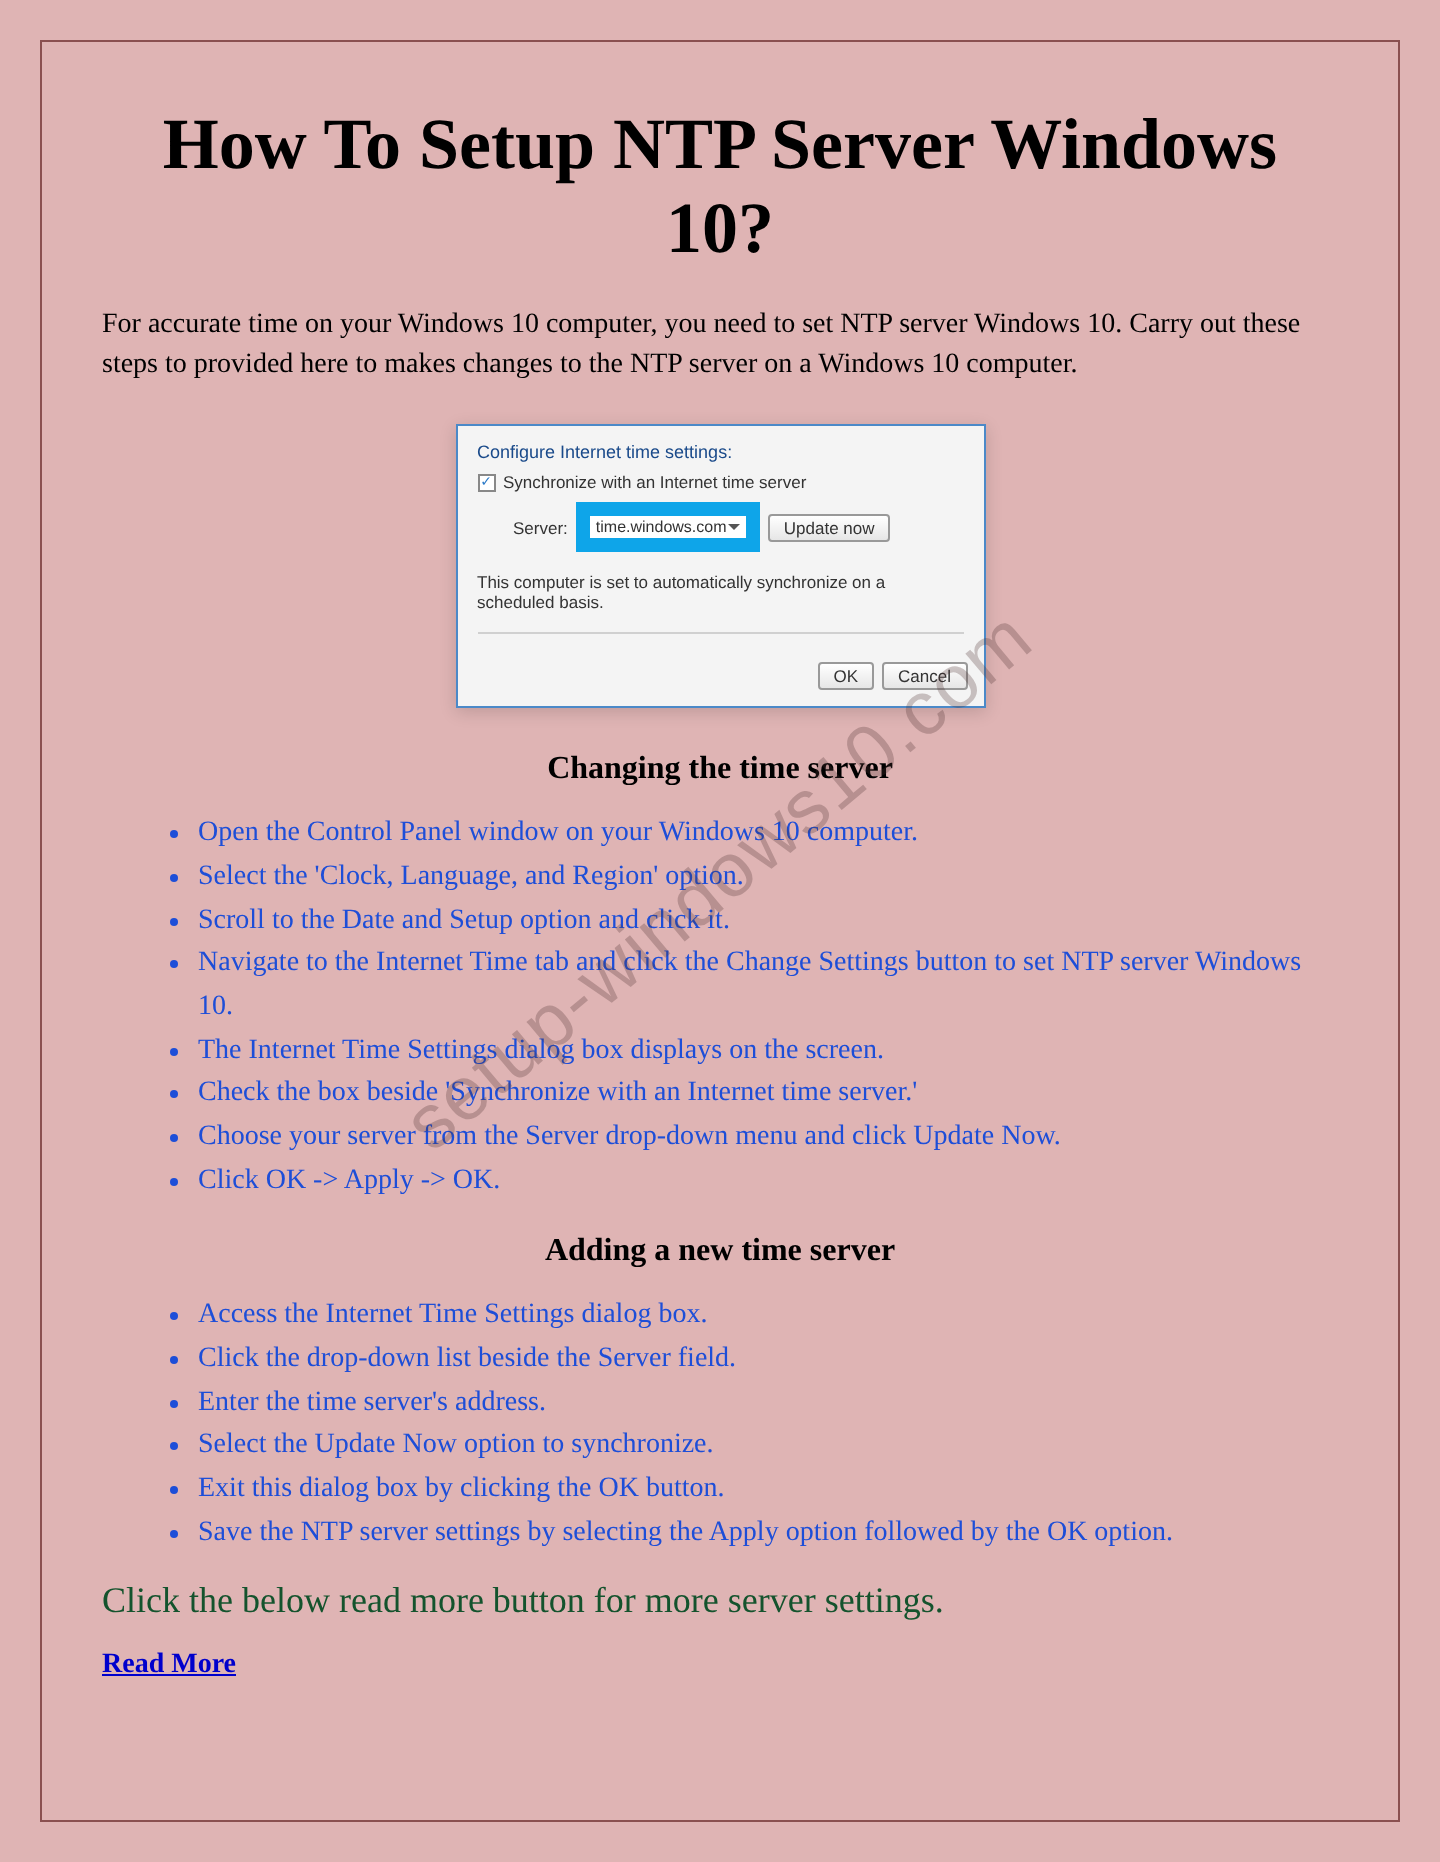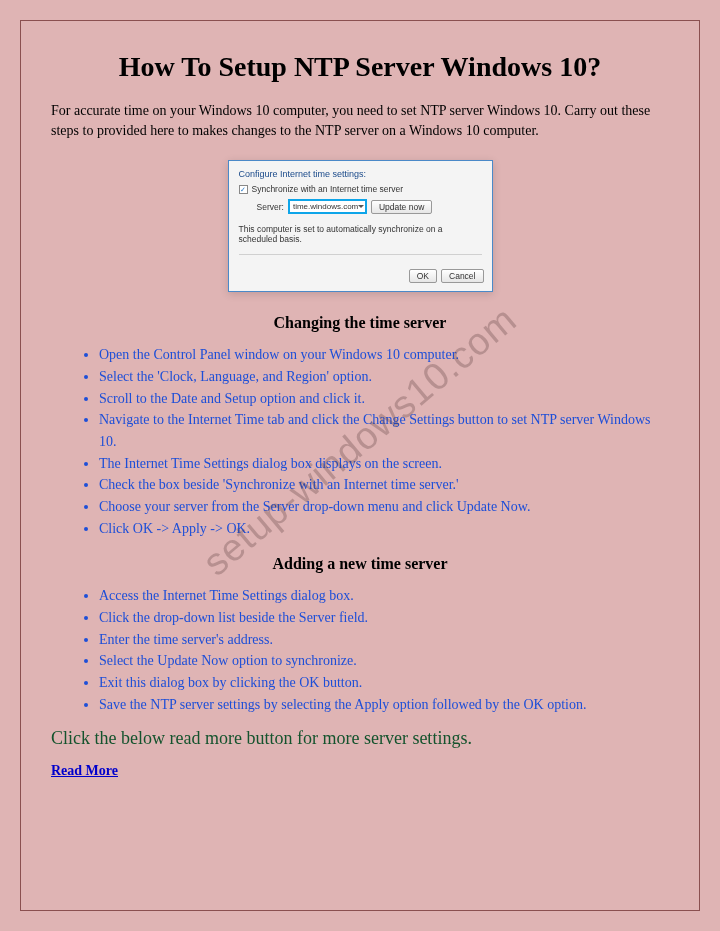--- a/index.html
+++ b/index.html
@@ -13,21 +13,21 @@
     }
     .page {
       background: #dfb4b4;
       border: 1px solid #8a5050;
       width: 100%;
       min-height: 891px;
       padding: 30px 30px;
       position: relative;
     }
     h1 {
-      font-size: 28px;
+      font-size: 36px;
       font-weight: bold;
       text-align: center;
       margin-bottom: 18px;
       color: #000;
     }
     .intro {
       font-size: 14px;
       line-height: 1.4;
       margin-bottom: 20px;
       color: #000;
@@ -101,24 +101,24 @@
       background: #fff;
       display: flex;
       align-items: center;
       justify-content: center;
       font-size: 7px;
       color: #2a7ac8;
       line-height: 1;
     }
     .server-label { margin-left: 18px; }
     .server-input {
-      border: 2px solid #0ea5e9;
+      border: 7px solid #0ea5e9;
       background: #fff;
       padding: 1px 3px;
-      width: 79px;
+      width: 92px;
       font-size: 8px;
       display: flex;
       justify-content: space-between;
       align-items: center;
     }
     .caret {
       width: 0; height: 0;
       border-left: 3px solid transparent;
       border-right: 3px solid transparent;
       border-top: 3px solid #555;

